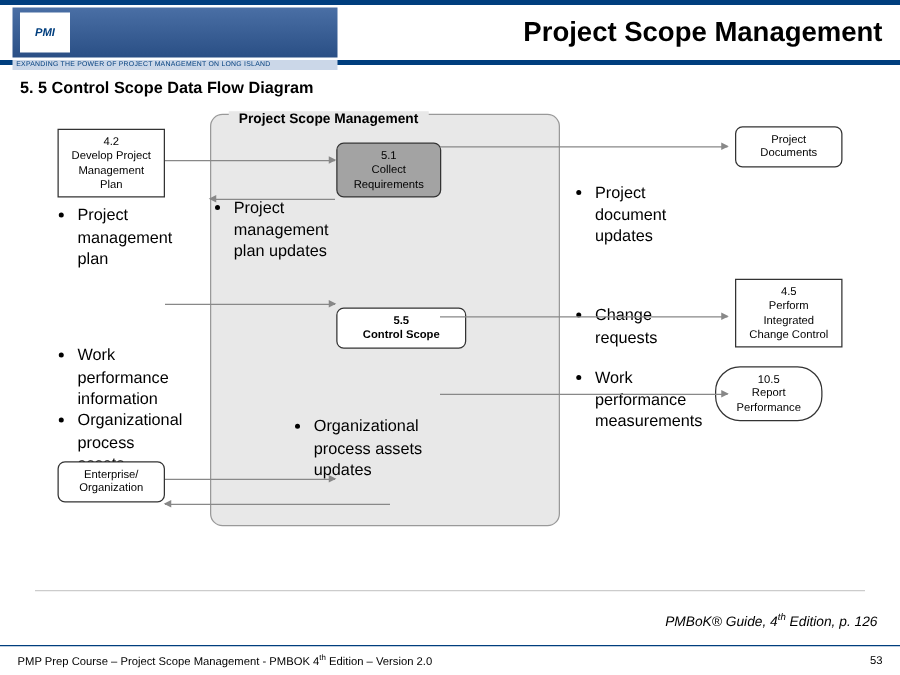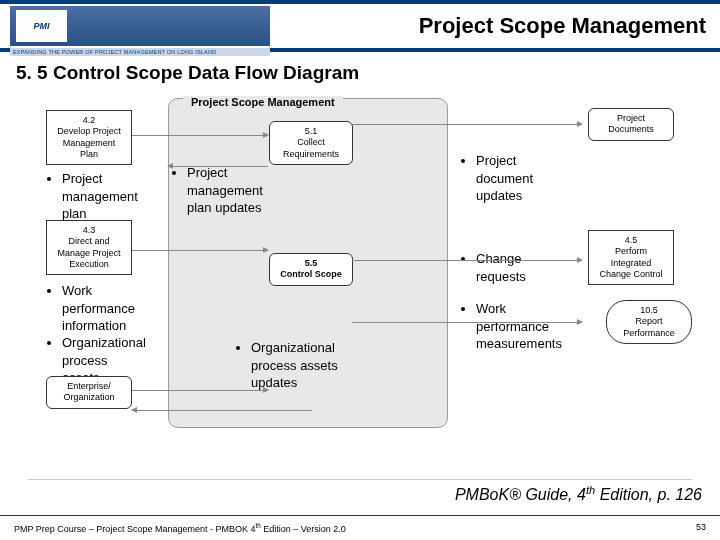--- a/index.html
+++ b/index.html
@@ -1,36 +1,36 @@
 <!DOCTYPE html>
 <html><head>
 <meta charset="utf-8">
 <style>
   * { box-sizing: border-box; margin: 0; padding: 0; }
   body { width: 720px; height: 540px; font-family: Verdana, Arial, sans-serif; background: #fff; position: relative; }
   .topbar { height: 4px; background: #003e7e; }
   .header { display: flex; align-items: center; height: 48px; border-bottom: 4px solid #003e7e; }
   .logo { width: 260px; height: 40px; margin-left: 10px; background: linear-gradient(#4a6fa5,#2a4f85); display:flex; align-items:center; position:relative;}
-  .logo-badge { width:51px; height:32px; background:#fff; margin:0 6px; display:flex; align-items:center; justify-content:center; font-weight:bold; font-size:9px; color:#003e7e; font-style:italic;}
+  .logo-badge { width:40px; height:32px; background:#fff; margin:0 6px; display:flex; align-items:center; justify-content:center; font-weight:bold; font-size:9px; color:#003e7e; font-style:italic;}
   .logo-text { color:#fff; font-size:8px; line-height:1.2;}
   .logo-tag { position:absolute; bottom:-10px; left:0; font-size:5.5px; color:#003e7e; letter-spacing:0.2px; width:260px; background:#cbd7e8; padding:1px 3px;}
   .title-main { font-size: 22px; font-weight: bold; flex:1; text-align:right; padding-right:14px; }
-  .section-title { font-size: 19px; font-weight: bold; padding: 10px 16px 6px 16px; }
+  .section-title { font-size: 13px; font-weight: bold; padding: 10px 16px 6px 16px; }
   .diagram-wrap { margin: 0 28px; height: 390px; position: relative; border-bottom:1px solid #ccc;}
   .panel { position:absolute; background:#e8e8e8; border:1px solid #999; border-radius:10px;}
   .panel-title { position:absolute; top:-3px; left:14px; background:#e8e8e8; font-size:11px; font-weight:bold; padding:0 8px;}
   .box { position:absolute; background:#fff; border:1px solid #333; text-align:center; font-size:9px; padding:4px 2px; line-height:1.25; }
   .box.rounded { border-radius:6px; }
   .bullets { position:absolute; font-size:13px; line-height:1.35; }
   .bullets li { list-style: disc; margin-left:10px; }
   .arrow { position:absolute; background:#888; }
   .arrow.h { height:1px; }
   .arrow.h::after { content:''; position:absolute; right:-1px; top:-3px; border-left:6px solid #888; border-top:3.5px solid transparent; border-bottom:3.5px solid transparent;}
   .arrow.hl::after { left:-1px; right:auto; border-left:none; border-right:6px solid #888;}
-  .citation { position:absolute; right:18px; bottom:36px; font-size:16px; font-style:italic;}
+  .citation { position:absolute; right:18px; bottom:36px; font-size:11px; font-style:italic;}
   .footer { position:absolute; bottom:0; left:0; right:0; border-top:1px solid #003e7e; padding:6px 14px; display:flex; justify-content:space-between; font-size:9px;}
   sup { font-size:0.7em; }
 </style>
 </head>
 <body>
 
 <div class="topbar"></div>
 
 <div class="header">
   <div class="logo">
@@ -45,46 +45,42 @@
 <div class="diagram-wrap">
 
   <div class="box" style="left:18px; top:20px; width:86px;"><span style="white-space:pre-line">4.2
 Develop Project
 Management
 Plan</span></div>
   <ul class="bullets" style="left:24px; top:80px; width:88px;">
       <li>Project management plan</li>
     </ul>
 
-  <div class="box" style="left:18px; top:130px; width:86px;"><span style="white-space:pre-line">4.3
-Direct and
-Manage Project
-Execution</span></div>
   <ul class="bullets" style="left:24px; top:192px; width:90px;">
       <li>Work performance information</li>
     </ul>
 
   <ul class="bullets" style="left:24px; top:244px; width:90px;">
       <li>Organizational process assets</li>
     </ul>
   <div class="box rounded" style="left:18px; top:286px; width:86px;"><span style="white-space:pre-line">Enterprise/
 Organization</span></div>
 
   <div class="panel" style="left:140px; top:8px; width:280px; height:330px;">
     <div class="panel-title">Project Scope Management</div>
 
-    <div class="box rounded" style="left:100px; top:22px; width:84px; background:#ffffff;"><span style="white-space:pre-line">5.1
+    <div class="box rounded" style="left:100px; top:22px; width:84px; background:#a3a3a3;"><span style="white-space:pre-line">5.1
 Collect
 Requirements</span></div>
 
     <ul class="bullets" style="left:8px; top:65px; width:94px;">
         <li>Project management plan updates</li>
       </ul>
 
-    <div class="box rounded" style="left:100px; top:154px; width:84px; font-weight:bold;"><span style="white-space:pre-line">5.5
+    <div class="box rounded" style="left:100px; top:154px; width:104px; font-weight:bold;"><span style="white-space:pre-line">5.5
 Control Scope</span></div>
 
     <ul class="bullets" style="left:72px; top:240px; width:130px;">
         <li>Organizational process assets updates</li>
       </ul>
   </div>
 
   <div class="box rounded" style="right:18px; top:18px; width:86px;"><span style="white-space:pre-line">Project
 Documents</span></div>
   <ul class="bullets" style="left:438px; top:62px; width:90px;">
@@ -95,21 +91,21 @@
       <li>Change requests</li>
     </ul>
   <div class="box" style="right:18px; top:140px; width:86px;"><span style="white-space:pre-line">4.5
 Perform
 Integrated
 Change Control</span></div>
 
   <ul class="bullets" style="left:438px; top:210px; width:100px;">
       <li>Work performance measurements</li>
     </ul>
-  <div class="box" style="right:0; top:210px; width:86px;border-radius:20px;"><span style="white-space:pre-line">10.5
+  <div class="box" style="right:34px; top:210px; width:86px;border-radius:20px;"><span style="white-space:pre-line">10.5
 Report
 Performance</span></div>
 
   <div class="arrow h" style="left:104px; top:45px; width:136px;"></div>
   <div class="arrow h" style="left:104px; top:160px; width:136px;"></div>
   <div class="arrow h" style="left:104px; top:300px; width:136px;"></div>
   <div class="arrow h hl" style="left:140px; top:76px; width:100px;"></div>
   <div class="arrow h" style="left:324px; top:170px; width:230px;"></div>
   <div class="arrow h" style="left:324px; top:34px; width:230px;"></div>
   <div class="arrow h" style="left:324px; top:232px; width:230px;"></div>

